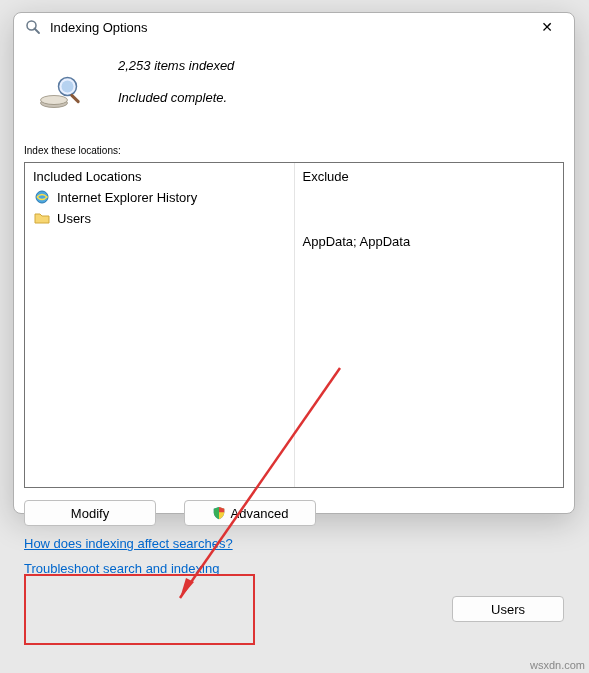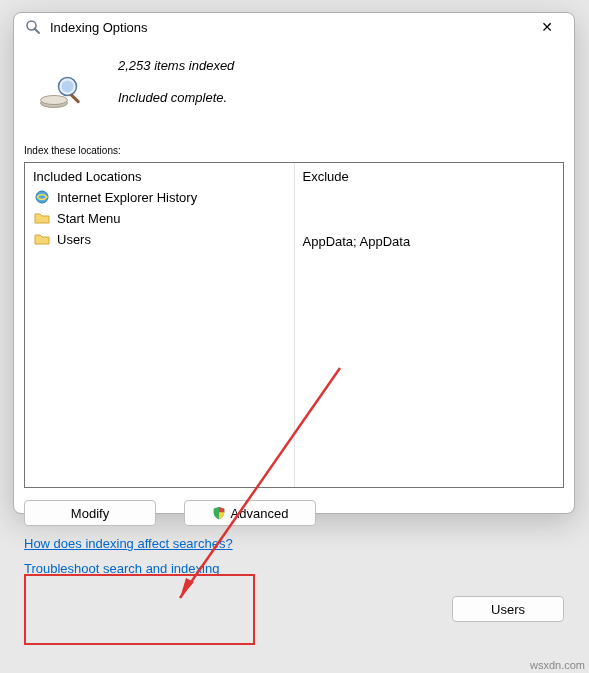--- a/index.html
+++ b/index.html
@@ -131,28 +131,20 @@
               </svg>
           </span>
           <span>Internet Explorer History</span>
         </div>
         <div class="loc-row">
           <span class="mini-icon">
             <svg viewBox="0 0 16 16" width="16" height="16">
                 <path d="M1 4h5l2 2h7v7H1z" fill="#f7d672" stroke="#d1a83a"></path>
               </svg>
           </span>
-          <span>Start Menu</span>
-        </div>
-        <div class="loc-row">
-          <span class="mini-icon">
-            <svg viewBox="0 0 16 16" width="16" height="16">
-                <path d="M1 4h5l2 2h7v7H1z" fill="#f7d672" stroke="#d1a83a"></path>
-              </svg>
-          </span>
           <span>Users</span>
         </div>
       </div>
       <div class="loc-col">
         <div class="col-header">Exclude</div>
         <div class="exclude-row"></div>
         <div class="exclude-row"></div>
         <div class="exclude-row">AppData; AppData</div>
       </div>
     </div>

